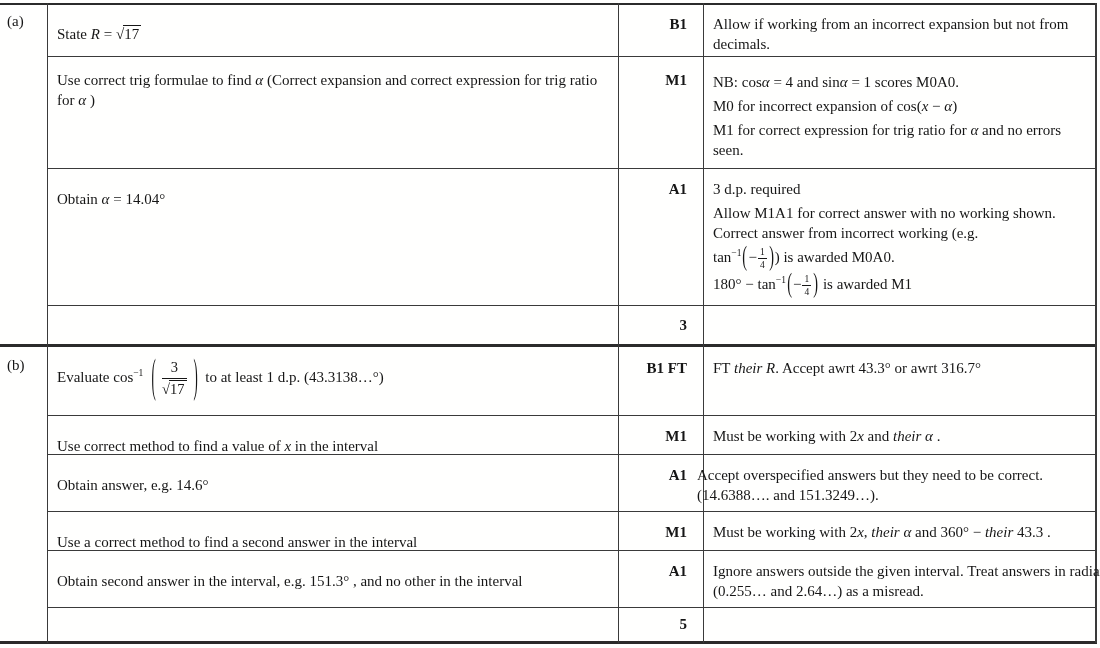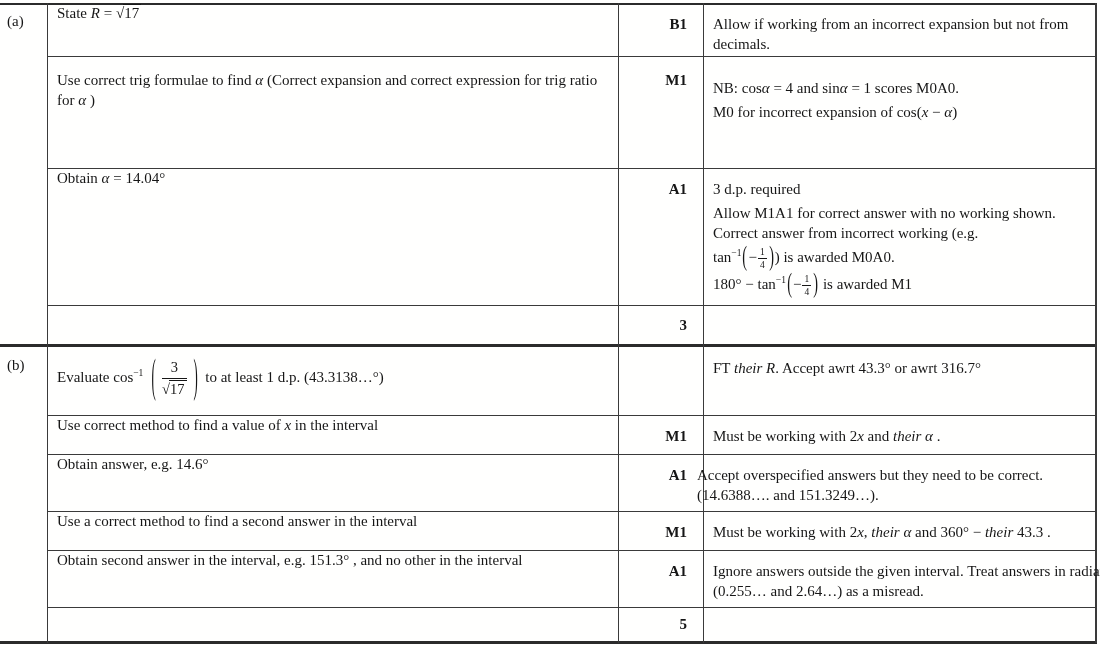--- a/index.html
+++ b/index.html
@@ -2,21 +2,21 @@
 <html><head>
 <meta charset="utf-8">
 <style>
   html,body{margin:0;padding:0;background:#fff;}
   #page{position:relative;width:1100px;height:648px;background:#fffffe;
         font-family:"Liberation Serif","DejaVu Serif",serif;
         font-size:15px;line-height:20px;color:#161616;overflow:hidden;}
   .line{position:absolute;background:#3a3a3a;}
   .line.thick{background:#2b2b2b;}
   .cell{position:absolute;box-sizing:border-box;}
-  .desc{padding:0 6px 0 10px;}
+  .desc{padding:21px 6px 0 10px;}
   .guid{padding:11px 2px 0 10px;}
   .mark{font-weight:bold;text-align:right;padding:11px 16px 0 0;}
   .mark.subtotal{display:flex;align-items:center;justify-content:flex-end;padding:0 16px 0 0;}
   .partlab{padding:8px 0 0 7px;}
   .para+.para{margin-top:4px;}
   i{font-style:italic;}
   sup{font-size:9.5px;line-height:0;vertical-align:super;letter-spacing:0;}
   .sqrt{white-space:nowrap;}
   .sqrt .rad{border-top:1.2px solid currentColor;padding:0 2px 0 1px;margin-left:-1px;}
   .frac{display:inline-block;vertical-align:middle;text-align:center;line-height:1.1;
@@ -61,41 +61,43 @@
     </div>
   <div class="cell mark" style="left:618px;top:3px;width:85px;height:53px;">B1</div>
   <div class="cell guid" style="left:703px;top:3px;width:392px;height:53px;">
       <div class="para">Allow if working from an incorrect expansion but not from decimals.</div>
     </div>
 
   <div class="cell desc" style="left:47px;top:56px;width:571px;height:112px;padding-top:14px;">
       <div class="para">Use correct trig formulae to find <i>α</i> (Correct expansion and correct expression for trig ratio for <i>α</i> )</div>
     </div>
   <div class="cell mark" style="left:618px;top:56px;width:85px;height:112px;padding-top:14px;">M1</div>
-  <div class="cell guid" style="left:703px;top:56px;width:392px;height:112px;padding-top:22px;">
+  <div class="cell guid" style="left:703px;top:56px;width:392px;height:112px;padding-top:16px;">
       <div class="para">NB: cos<i>α</i> = 4  and  sin<i>α</i> = 1 scores M0A0.</div>
       <div class="para">M0 for incorrect expansion of  cos(<i>x</i> − <i>α</i>)</div>
+      <div class="para">M1 for correct expression for trig ratio for  <i>α</i>  and no errors seen.</div>
     </div>
 
   <div class="cell desc" style="left:47px;top:168px;width:571px;height:137px;">
       <div class="para">Obtain  <i>α</i> = 14.04°</div>
     </div>
   <div class="cell mark" style="left:618px;top:168px;width:85px;height:137px;">A1</div>
   <div class="cell guid" style="left:703px;top:168px;width:392px;height:137px;">
       <div class="para">3 d.p. required</div>
       <div class="para">Allow M1A1 for correct answer with no working shown. Correct answer from incorrect working (e.g.</div>
       <div class="para">tan<sup>−1</sup><span class="bigp">(</span>−<span class="frac"><span class="num">1</span><span class="den">4</span></span><span class="bigp">)</span>) is awarded M0A0.</div>
       <div class="para">180° − tan<sup>−1</sup><span class="bigp">(</span>−<span class="frac"><span class="num">1</span><span class="den">4</span></span><span class="bigp">)</span>  is awarded M1</div>
     </div>
 
   <div class="cell mark subtotal" style="left:618px;top:305px;width:85px;height:39px;">3</div>
 
   <div class="cell desc" style="left:47px;top:347px;width:571px;height:68px;padding-top:12px;">
       <div class="para">Evaluate  cos<sup>−1</sup>  <span class="bigp xl">(</span><span class="frac big"><span class="num">3</span><span class="den"><span class="sqrt">√<span class="rad">17</span></span></span></span><span class="bigp xl">)</span>  to at least 1 d.p. (43.3138…°)</div>
     </div>
+  <div class="cell mark" style="left:618px;top:347px;width:85px;height:68px;">B1 FT</div>
   <div class="cell guid" style="left:703px;top:347px;width:392px;height:68px;">
       <div class="para">FT <i>their</i> <i>R</i>. Accept awrt  43.3°  or awrt  316.7°</div>
     </div>
 
   <div class="cell desc" style="left:47px;top:415px;width:571px;height:39px;">
       <div class="para">Use correct method to find a value of <i>x</i> in the interval</div>
     </div>
   <div class="cell mark" style="left:618px;top:415px;width:85px;height:39px;">M1</div>
   <div class="cell guid" style="left:703px;top:415px;width:429px;height:39px;">
       <div class="para">Must be working with 2<i>x</i> and <i>their</i>  <i>α</i> .</div>

